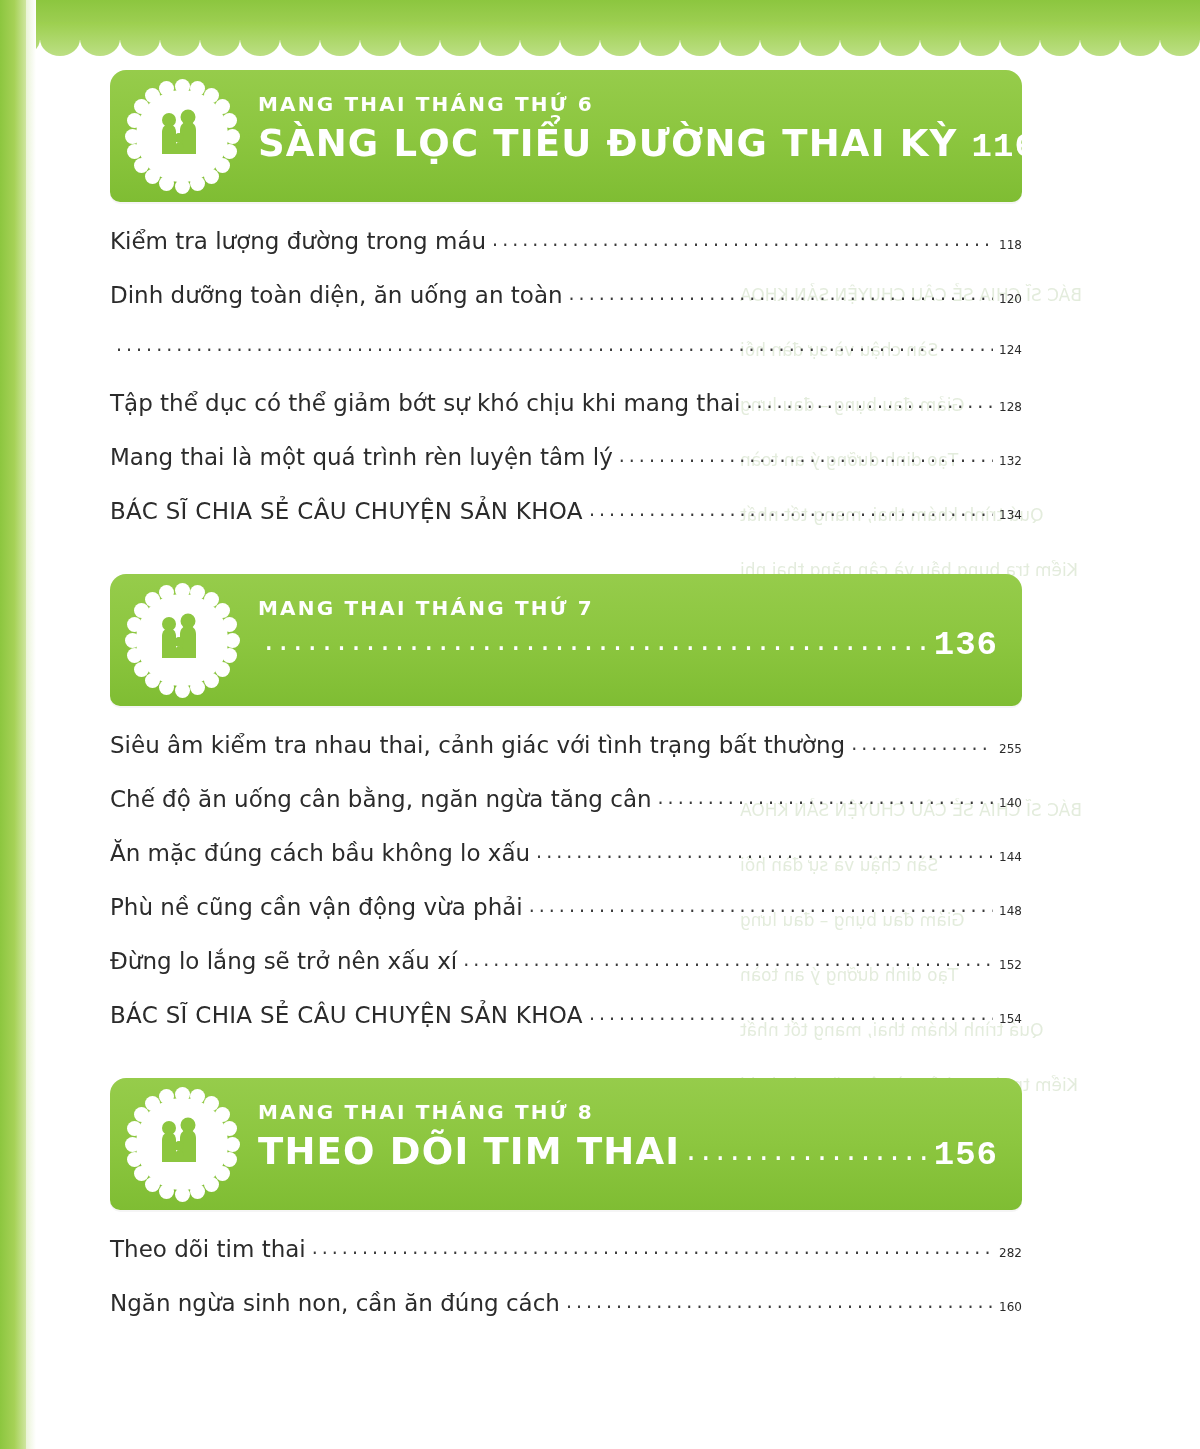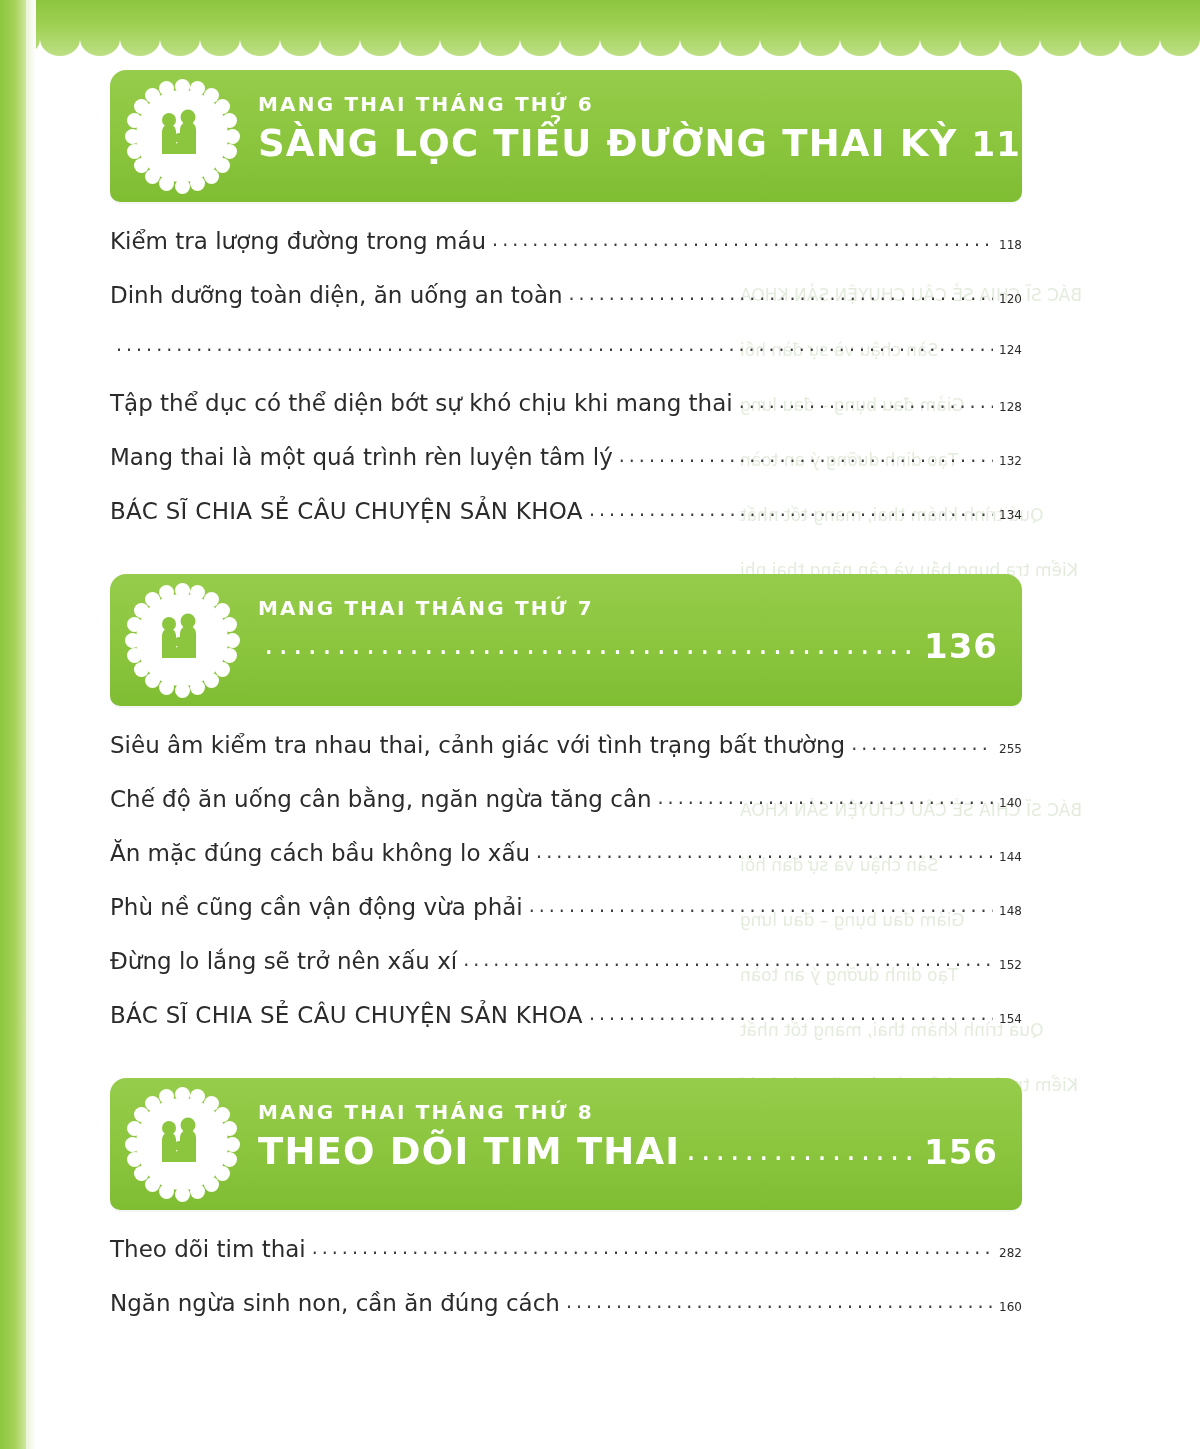--- a/index.html
+++ b/index.html
@@ -140,20 +140,21 @@
     letter-spacing: 5px;
     margin: 0 8px 0 6px;
     color: #ffffff;
     position: relative;
     top: -4px;
   }
   .banner .pageno {
     font-size: 34px;
     font-weight: bold;
     letter-spacing: 1px;
+    font-family: Liberation Mono, monospace;
   }
 
   
   .entries { margin: 0 34px 0 110px; }
   .entry {
     display: flex;
     align-items: baseline;
     color: #2b2b2b;
     font-size: 23px;
     height: 54px;
@@ -289,21 +290,21 @@
       <div class="entry">
         <span class="etext">Dinh dưỡng toàn diện, ăn uống an toàn</span>
         <span class="edots">............................................................................................................................................</span>
         <span class="epage">120</span>
       </div>
       <div class="entry">
         <span class="edots">............................................................................................................................................</span>
         <span class="epage">124</span>
       </div>
       <div class="entry">
-        <span class="etext">Tập thể dục có thể diện bớt sự khó chịu khi mang thai</span>
+        <span class="etext">Tập thể dục có thể giảm bớt sự khó chịu khi mang thai</span>
         <span class="edots">............................................................................................................................................</span>
         <span class="epage">128</span>
       </div>
       <div class="entry">
         <span class="etext">Mang thai là một quá trình rèn luyện tâm lý</span>
         <span class="edots">............................................................................................................................................</span>
         <span class="epage">132</span>
       </div>
       <div class="entry caps">
         <span class="etext">BÁC SĨ CHIA SẺ CÂU CHUYỆN SẢN KHOA</span>

